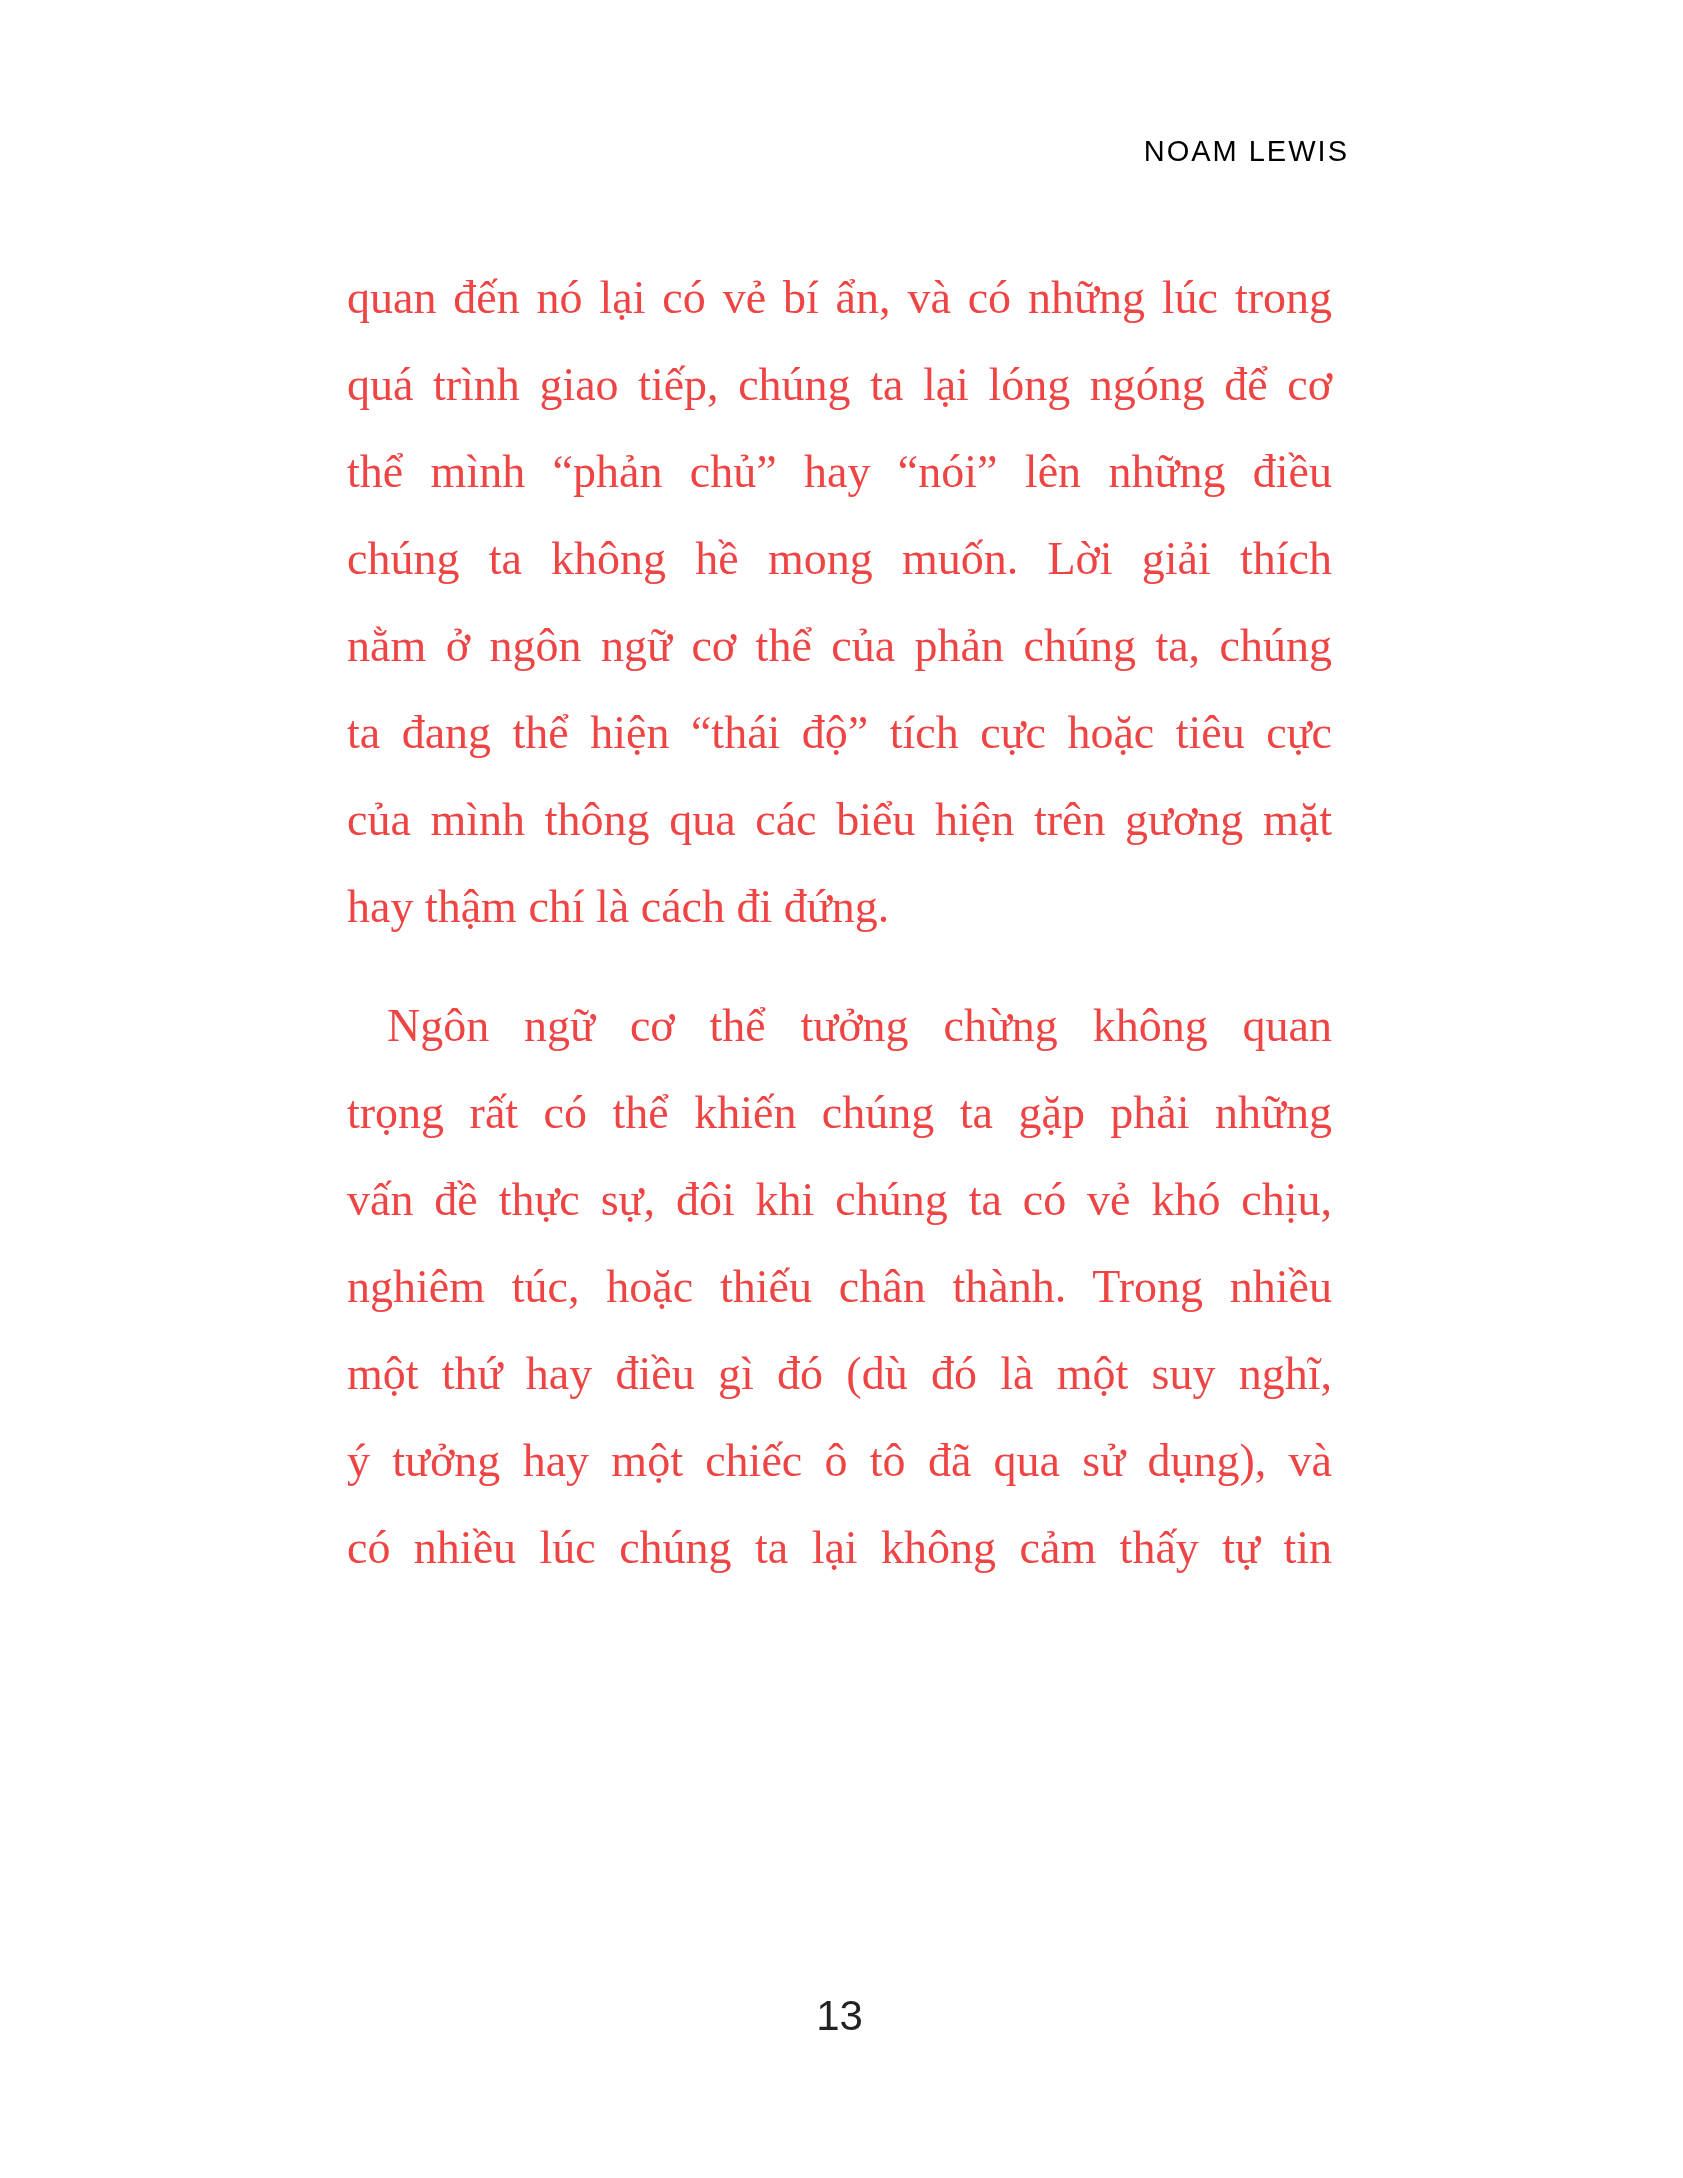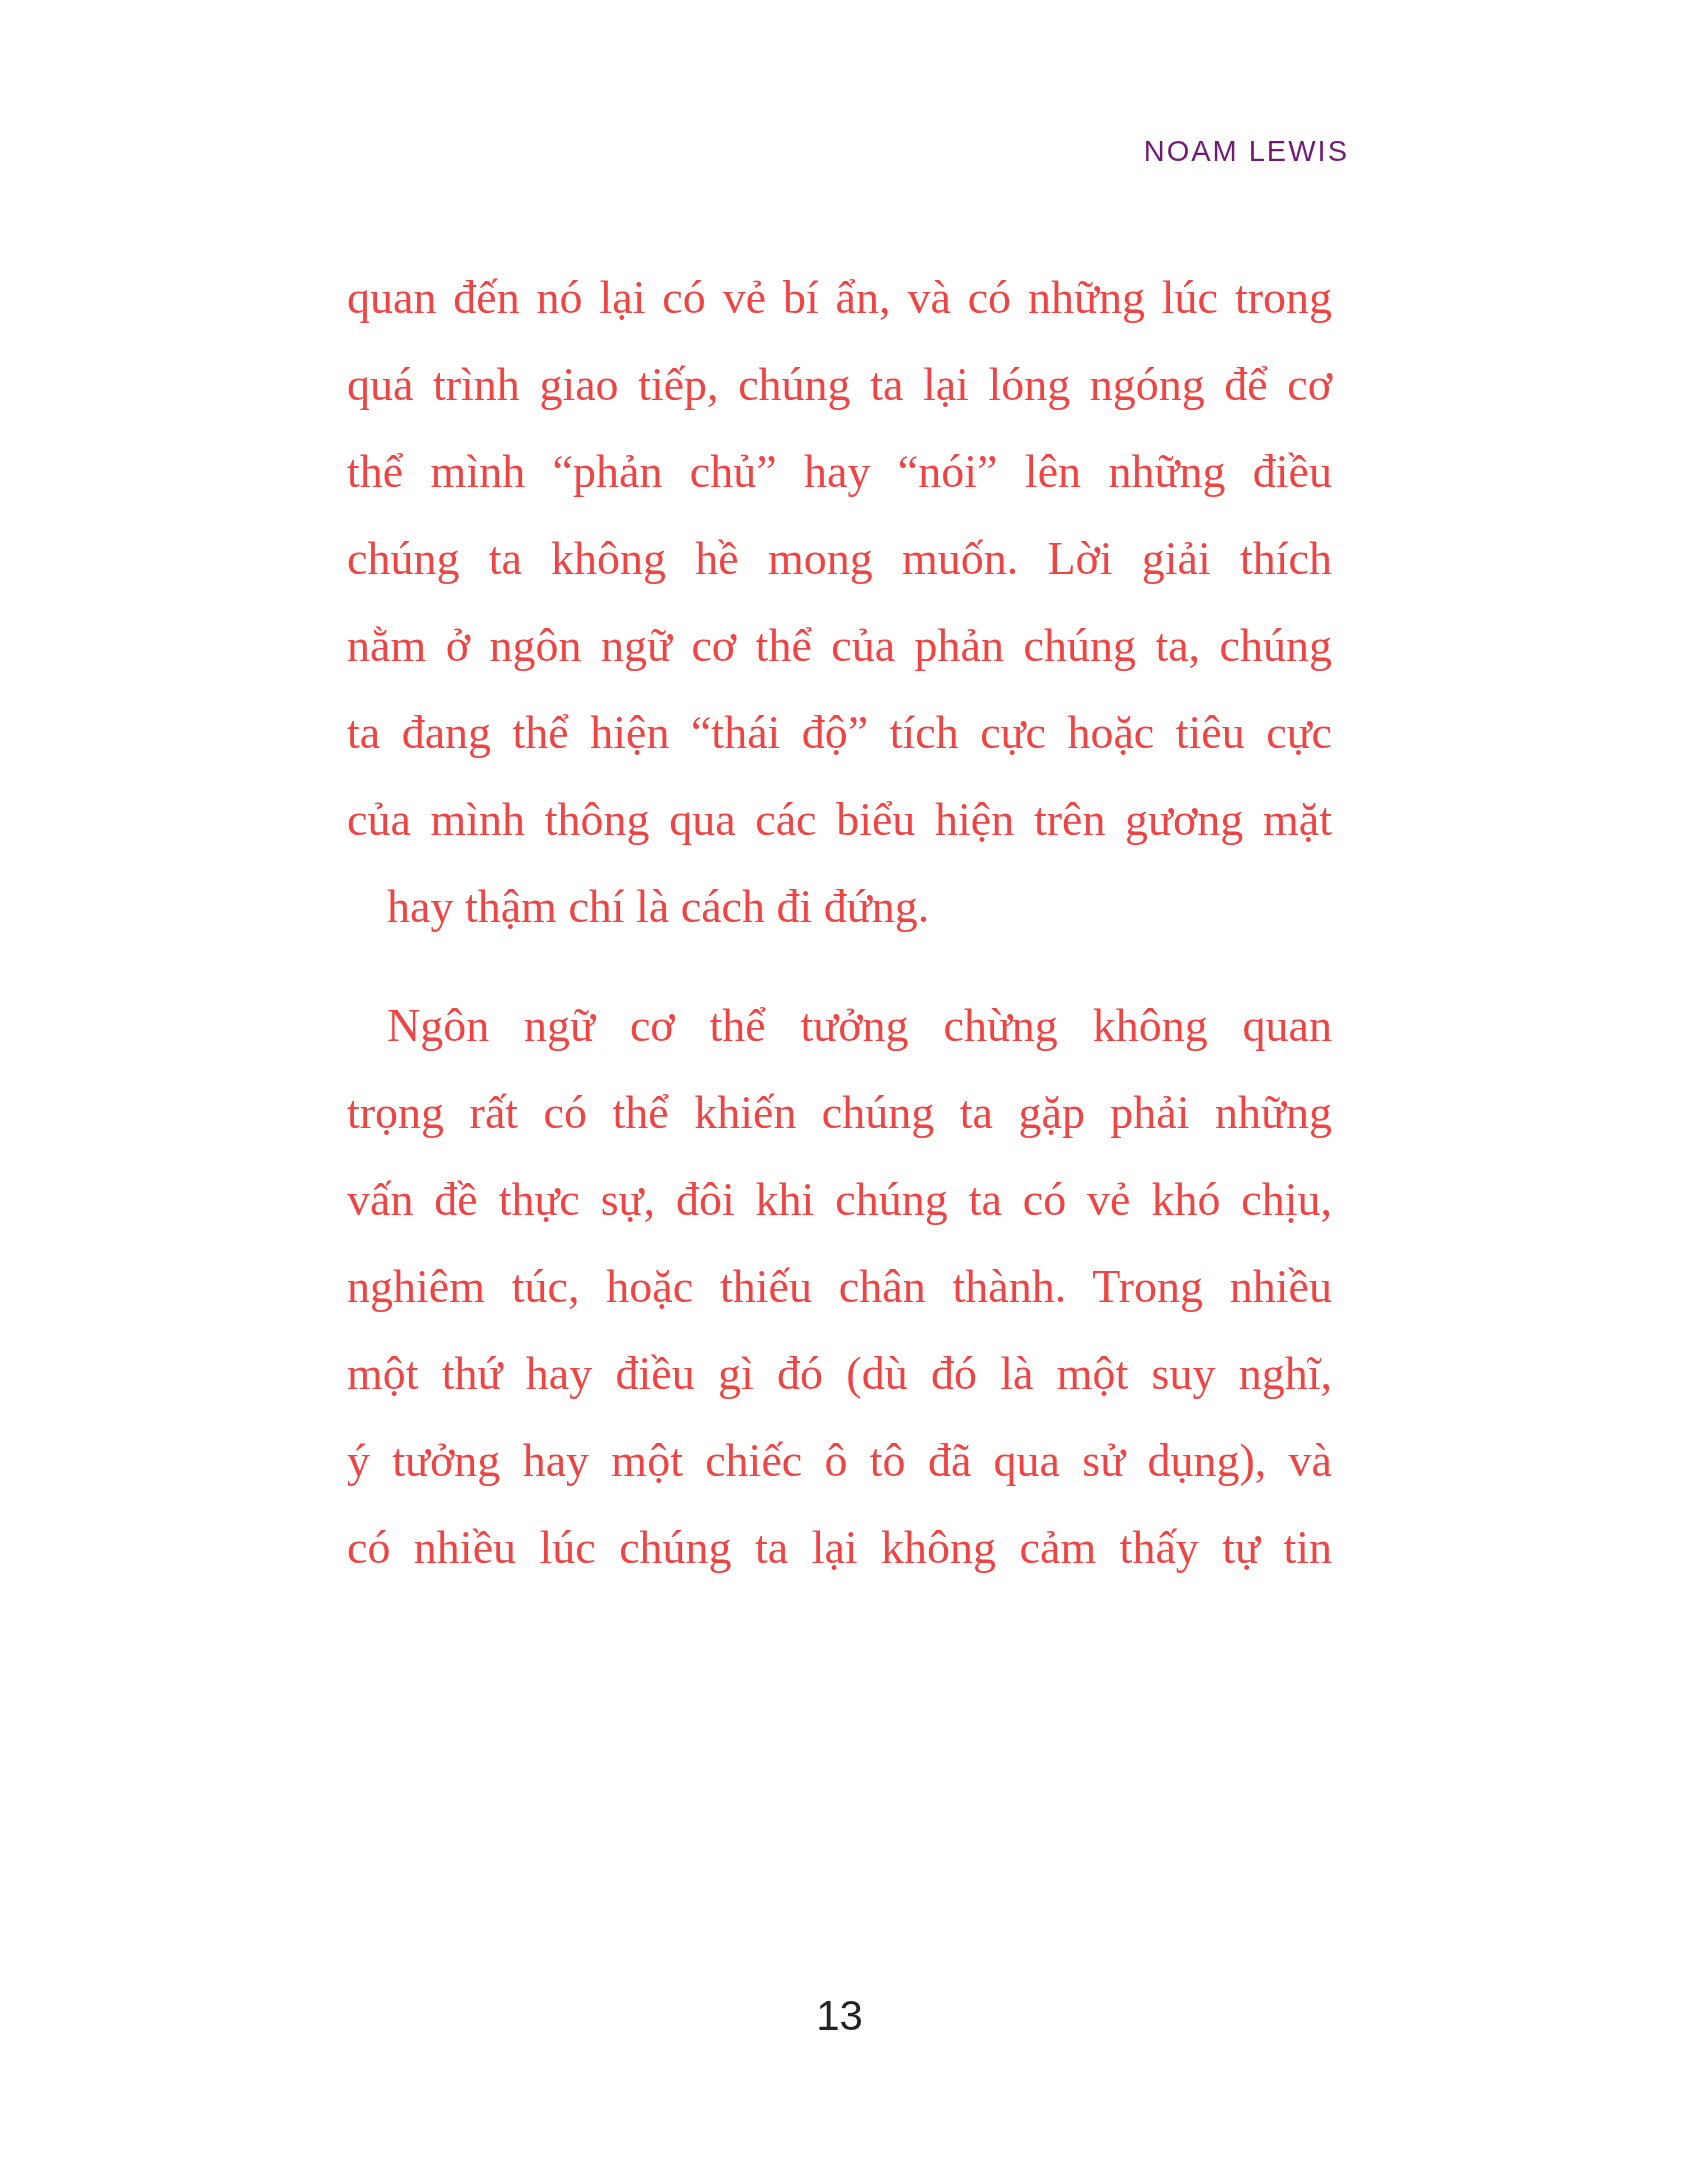--- a/index.html
+++ b/index.html
@@ -17,40 +17,39 @@
     color: #1c1c1c;
   }
   .running-header {
     position: absolute;
     top: 135px;
     right: 334px;
     font-family: "Liberation Sans", sans-serif;
     font-size: 29px;
     font-weight: 400;
     letter-spacing: 2px;
-    color: #701a75;
+    color: #000000;
   }
   .text-block {
     position: absolute;
     left: 347px;
     top: 254px;
     width: 985px;
     font-size: 46px;
     line-height: 87px;
     color: #ef4444;
   }
   .paragraph { margin: 0; }
   .paragraph-2 { margin-top: 32px; }
   .line {
     text-align: justify;
     text-align-last: justify;
   }
   .line.line-end {
     text-align-last: left;
-    margin-left: 40px;
   }
   .line.first-indent {
     text-indent: 40px;
   }
   .italic-word {
     font-style: italic;
   }
   .page-number {
     position: absolute;
     top: 1992px;

